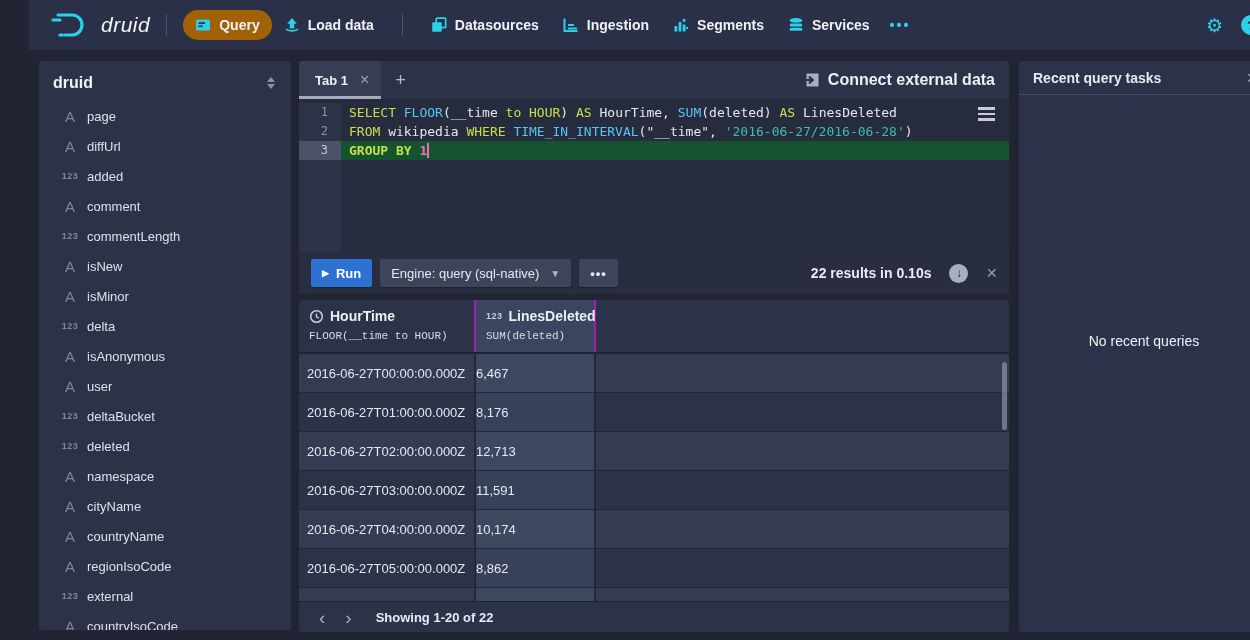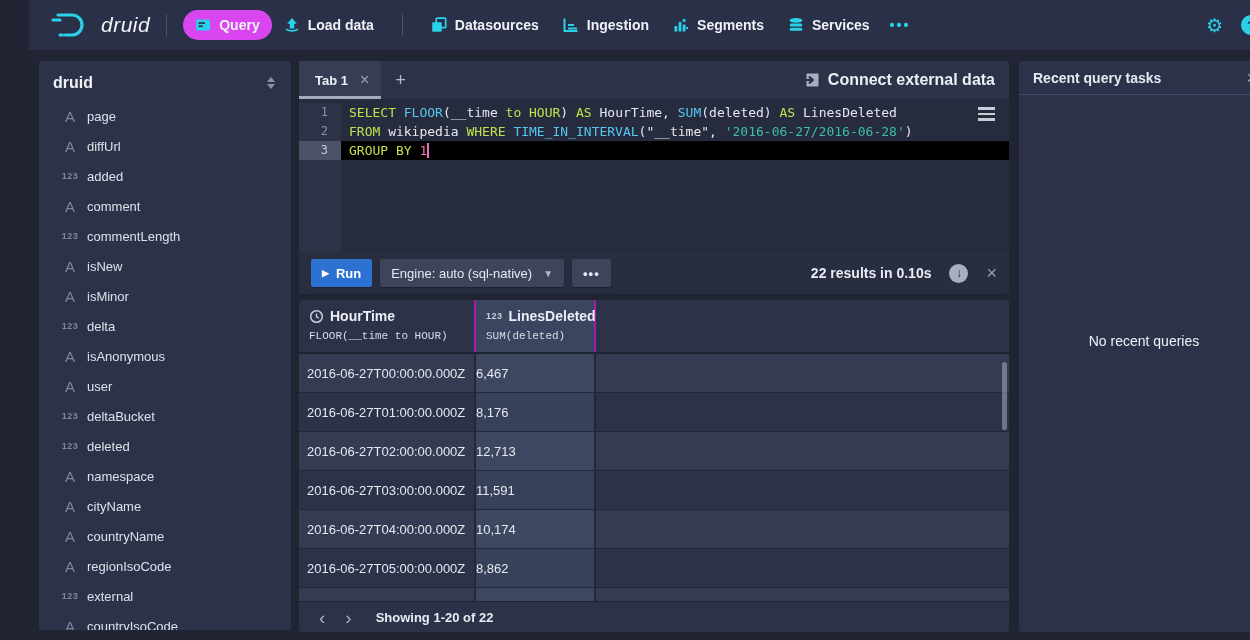--- a/index.html
+++ b/index.html
@@ -9,21 +9,21 @@
 
   
   .navbar { position:absolute; left:0; top:0; width:1250px; height:50px; background:var(--navbar-bg);
             display:flex; align-items:center; padding:0 18px 0 22px; }
   .brand { display:flex; align-items:center; gap:10px; }
   .wordmark { font-size:21px; font-style:italic; font-weight:500; letter-spacing:.5px; color:#F2F4F8; }
   .nav-sep { width:1px; height:22px; background:#4A5168; margin:0 16px; flex:0 0 auto; }
   .nav-items { display:flex; align-items:center; height:50px; }
   .nav-item { display:flex; align-items:center; gap:8px; padding:7px 12px; border-radius:16px;
               font-size:14px; font-weight:600; color:#F0F2F7; cursor:pointer; white-space:nowrap; }
-  .nav-item.active { background:#d946ef; }
+  .nav-item.active { background:#a16207; }
   .nav-item .nicon { display:flex; align-items:center; }
   .nav-more { color:var(--accent); font-weight:700; letter-spacing:2px; font-size:14px; padding:0 8px; cursor:pointer; }
   .nav-spacer { flex:1; }
   .gear { color:var(--accent); font-size:19px; cursor:pointer; margin-right:18px; line-height:1; }
   .help { width:20px; height:20px; border-radius:50%; background:var(--accent); color:#273048;
           font-weight:700; font-size:13px; display:flex; align-items:center; justify-content:center; cursor:pointer; }
 
   
   .sidebar { position:absolute; left:10px; top:61px; width:252px; height:569px; background:var(--panel-bg);
              border-radius:3px; overflow:hidden; }
@@ -53,21 +53,21 @@
   .tab-spacer { flex:1; }
   .connect-btn { display:flex; align-items:center; gap:9px; padding:0 14px; cursor:pointer;
                  font-size:16px; font-weight:600; color:#EDEFF4; }
   .editor { flex:1; background:var(--editor-bg); position:relative; font-family:"DejaVu Sans Mono", monospace;
             font-size:13px; padding-top:4px; cursor:text; }
   .ed-line { display:flex; height:19px; line-height:19px; white-space:pre; }
   .ed-gutter { width:42px; flex:0 0 auto; background:var(--gutter-bg); color:#8C93A6; text-align:right;
                padding-right:13px; font-size:12px; }
   .ed-code { padding-left:8px; flex:1; color:#E6E8EE; }
   .ed-line.active .ed-gutter { background:#4C5269; color:#C6CBD8; }
-  .ed-line.active .ed-code { background:#000000; }
+  .ed-line.active .ed-code { background:#14532d;font-weight:bold; }
   .ed-filler { position:absolute; left:0; top:61px; bottom:0; width:42px; background:var(--gutter-bg); }
   .tok-kw { color:var(--syn-keyword); } .tok-fn { color:var(--syn-function); }
   .tok-str { color:var(--syn-string); } .tok-num { color:var(--syn-number); }
   .cursor { display:inline-block; width:2px; height:15px; background:var(--syn-number); vertical-align:-3px; }
   .editor-menu { position:absolute; right:14px; top:8px; display:flex; flex-direction:column; gap:3px; cursor:pointer; }
   .editor-menu i { width:17px; height:2.5px; background:#C8CCD6; display:block; }
 
   .runbar { height:42px; flex:0 0 auto; background:#282D40; display:flex; align-items:center; padding:0 12px; gap:8px; }
   .btn { height:28px; display:flex; align-items:center; gap:7px; padding:0 11px; border:none; border-radius:2px;
          font-family:"Liberation Sans", sans-serif; font-size:13px; color:#E6E9F0; cursor:pointer;
@@ -322,21 +322,21 @@
           <i></i>
         </div>
     </div>
 
     <div class="runbar">
       <button class="btn btn-run">
         <span class="play">▶</span>
         <span>Run</span>
       </button>
       <button class="btn">
-        <span>Engine: auto (sql-native)</span>
+        <span>Engine: query (sql-native)</span>
         <span class="caret">▼</span>
       </button>
       <button class="btn btn-more">•••</button>
       <div class="run-spacer"></div>
       <span class="result-status">22 results in 0.10s</span>
       <span class="dl-icon">
           <span>↓</span>
         </span>
       <span class="x-icon">×</span>
     </div>

